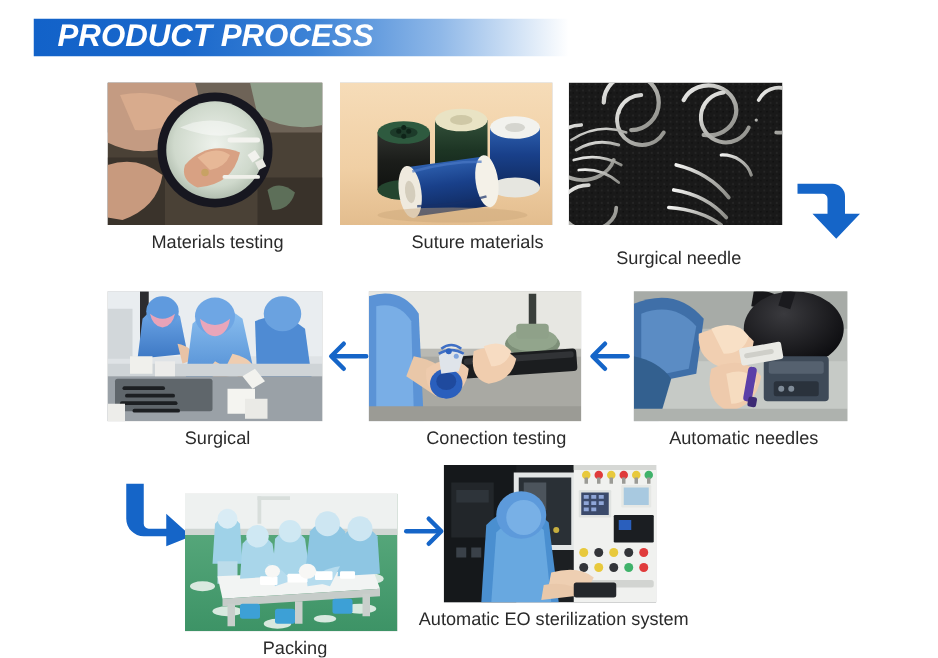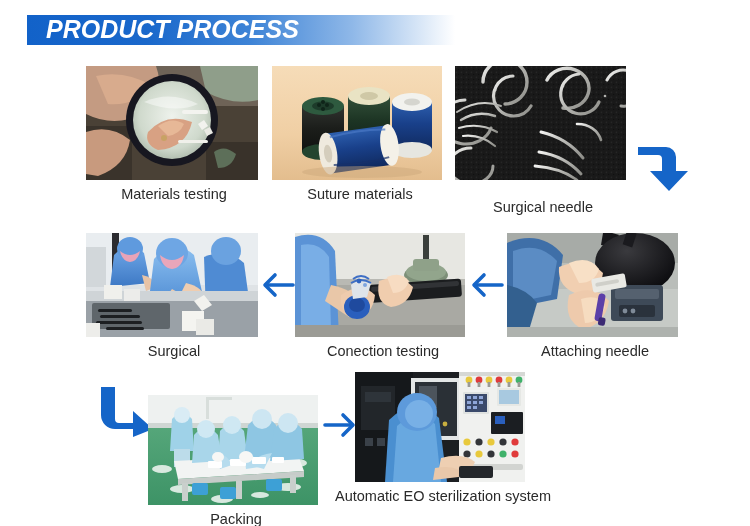--- a/index.html
+++ b/index.html
@@ -114,21 +114,21 @@
           <rect x="92" y="74" width="30" height="3" rx="1.5" fill="#f0f0ea"></rect>
           <path d="M112 58 l6 -4 4 6 -6 4 z" fill="#f2f2ee"></path>
           <path d="M118 64 l6 -3 3 6 -6 3 z" fill="#eaeae4"></path>
           <circle cx="78" cy="72" r="3" fill="#c8a264"></circle>
         </g>
       </svg>
     </div>
     <div class="caption" style="top:120px;">Materials testing</div>
   </div>
 
-  <div class="cell" style="left:272px; top:66px; width:176px; height:135px;">
+  <div class="cell" style="left:272px; top:66px; width:176px; height:135px;padding-left:44px;">
     <div class="photo" style="width:170px; height:114px;">
       <svg width="170" height="114" viewBox="0 0 170 114">
         <defs>
           <linearGradient id="bgWarm" x1="0" y1="0" x2="0" y2="1">
             <stop offset="0%" stop-color="#f6dcb8"></stop>
             <stop offset="60%" stop-color="#f0cfa4"></stop>
             <stop offset="100%" stop-color="#e3bd8e"></stop>
           </linearGradient>
           <linearGradient id="blueThread" x1="0" y1="0" x2="0" y2="1">
             <stop offset="0%" stop-color="#2d5fae"></stop>
@@ -284,21 +284,21 @@
 
   <div class="arrow" style="left:261px; top:272px; width:34px; height:26px;">
     <svg width="34" height="26" viewBox="0 0 34 26">
       <g stroke="#1565c8" stroke-width="3.6" fill="none" stroke-linecap="round" stroke-linejoin="round">
         <path d="M32 13 H5"></path>
         <path d="M14 3 L4 13 L14 23"></path>
       </g>
     </svg>
   </div>
 
-  <div class="cell" style="left:295px; top:233px; width:176px; height:128px;">
+  <div class="cell" style="left:295px; top:233px; width:176px; height:128px;padding-left:28px;">
     <div class="photo" style="width:170px; height:104px;">
       <svg width="170" height="104" viewBox="0 0 170 104">
         <rect x="0" y="0" width="170" height="104" fill="#d9d9d4"></rect>
         <rect x="0" y="0" width="170" height="46" fill="#e7e7e2"></rect>
         <rect x="0" y="46" width="170" height="6" fill="#b9b9b3"></rect>
         <rect x="0" y="52" width="170" height="52" fill="#a9a9a3"></rect>
 
         <path d="M0 4 q26 -8 40 14 l4 86 -44 0 z" fill="#5b93d6"></path>
         <path d="M6 12 q18 -4 28 12 l2 72 -30 0 z" fill="#79aee6"></path>
         <path d="M36 52 q22 4 30 18 l-12 14 -24 -16 z" fill="#e9c7a8"></path>
@@ -372,21 +372,21 @@
         <path d="M74 66 q18 -6 24 8 q-6 16 -20 16 z" fill="#f6dcc0"></path>
 
         <rect x="84" y="46" width="34" height="14" rx="2" fill="#e9e9e4" transform="rotate(-10 84 46)"></rect>
         <rect x="88" y="50" width="24" height="4" rx="2" fill="#cfcfc9" transform="rotate(-10 88 50)"></rect>
 
         <rect x="92" y="60" width="7" height="28" rx="3" fill="#5b3fa8" transform="rotate(10 92 60)"></rect>
         <rect x="92" y="84" width="7" height="8" rx="2" fill="#3c2a74" transform="rotate(10 92 84)"></rect>
         <rect x="0" y="94" width="171" height="10" fill="#aeb2ae"></rect>
       </svg>
     </div>
-    <div class="caption" style="top:110px;">Attaching needle</div>
+    <div class="caption" style="top:110px;">Automatic needles</div>
   </div>
 
   <div class="arrow" style="left:99px; top:385px; width:56px; height:54px;">
     <svg width="56" height="54" viewBox="0 0 56 54">
       <path d="M2 2 H16 V34 a4 4 0 0 0 4 4 H34 V26 L54 44 L34 52 V44 H16 a14 14 0 0 1 -14 -14 Z" fill="#1565c8"></path>
     </svg>
   </div>
 
   <div class="cell" style="left:148px; top:395px; width:176px; height:132px;">
     <div class="photo" style="width:170px; height:110px;">

